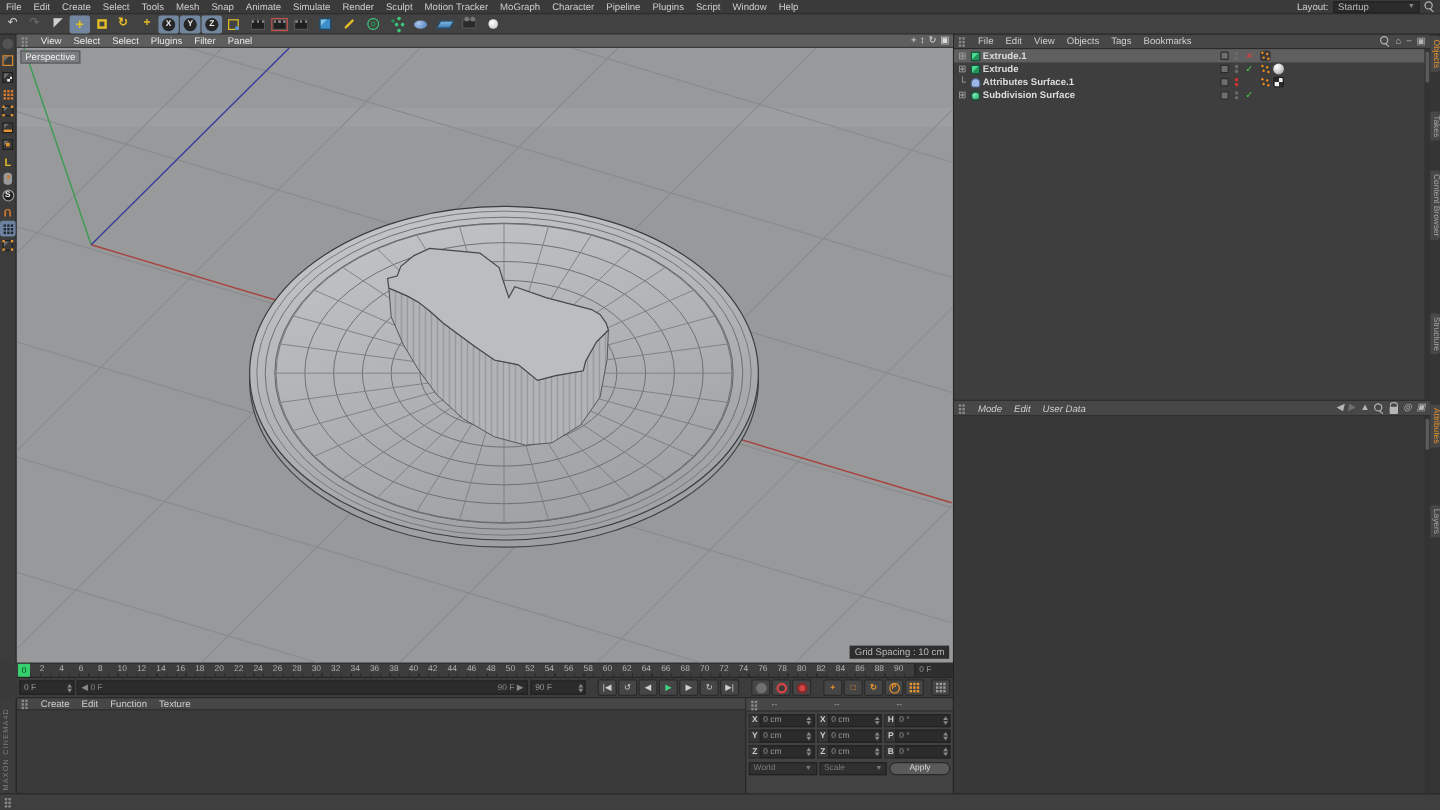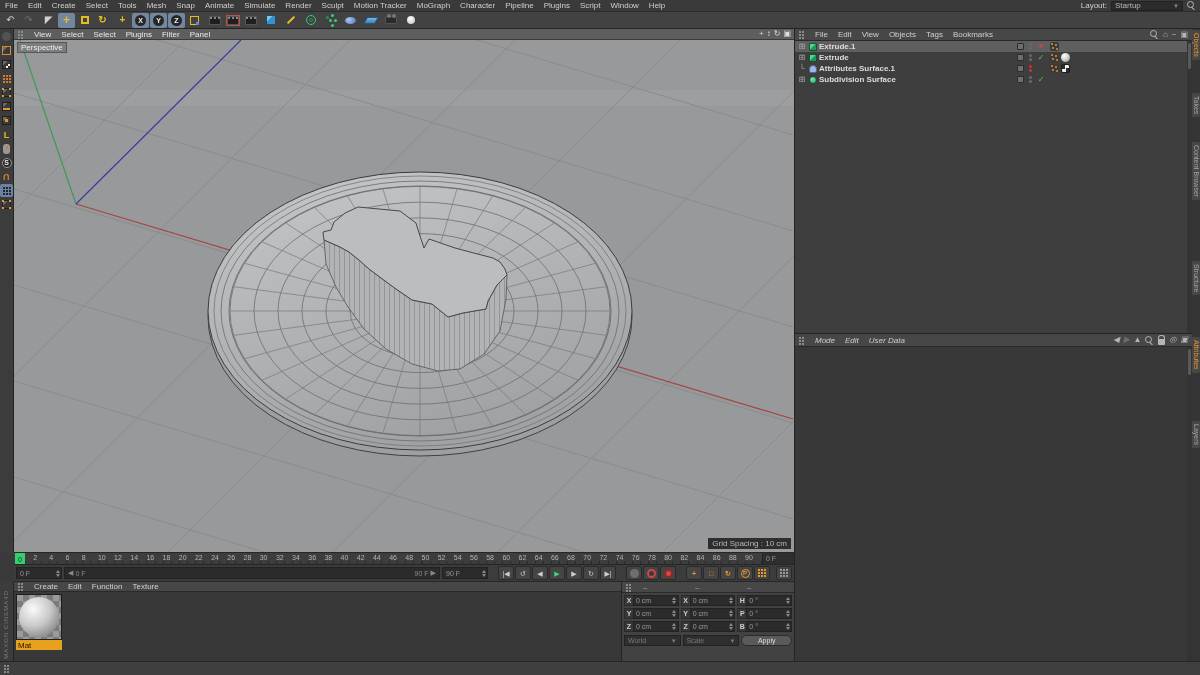--- a/index.html
+++ b/index.html
@@ -556,26 +556,20 @@
       <div id="material-manager">
         <div class="hdr" id="mm-hdr">
           <span class="i-handle"></span>
           <div style="display:flex">
               <span class="menu-item">Create</span>
               <span class="menu-item">Edit</span>
               <span class="menu-item">Function</span>
               <span class="menu-item">Texture</span>
             </div>
         </div>
-        <div id="mm-content">
-            <div class="mat">
-              <div class="mat-thumb"></div>
-              <div class="mat-label">Mat</div>
-            </div>
-          </div>
       </div>
       <div id="coords">
         <div id="coords-hdr">
           <span class="i-handle"></span>
         <span class="ch">--</span>
             <span class="ch">--</span>
             <span class="ch">--</span>
           </div>
         <div id="coords-grid">
             <div class="ccol">

